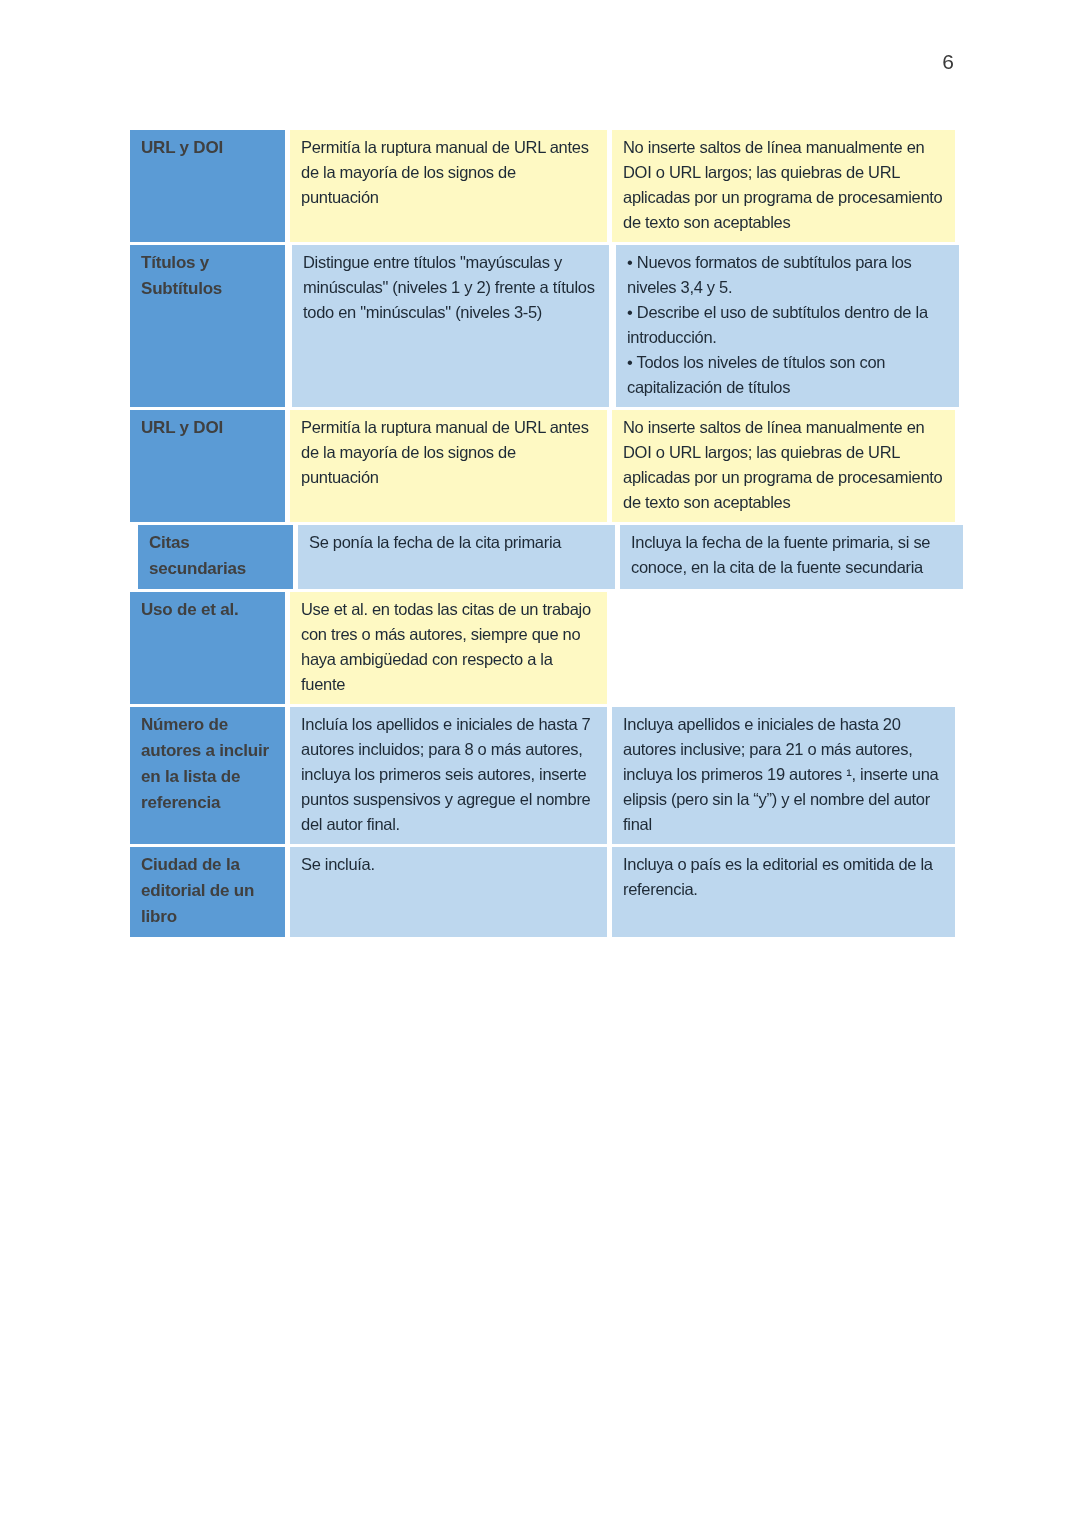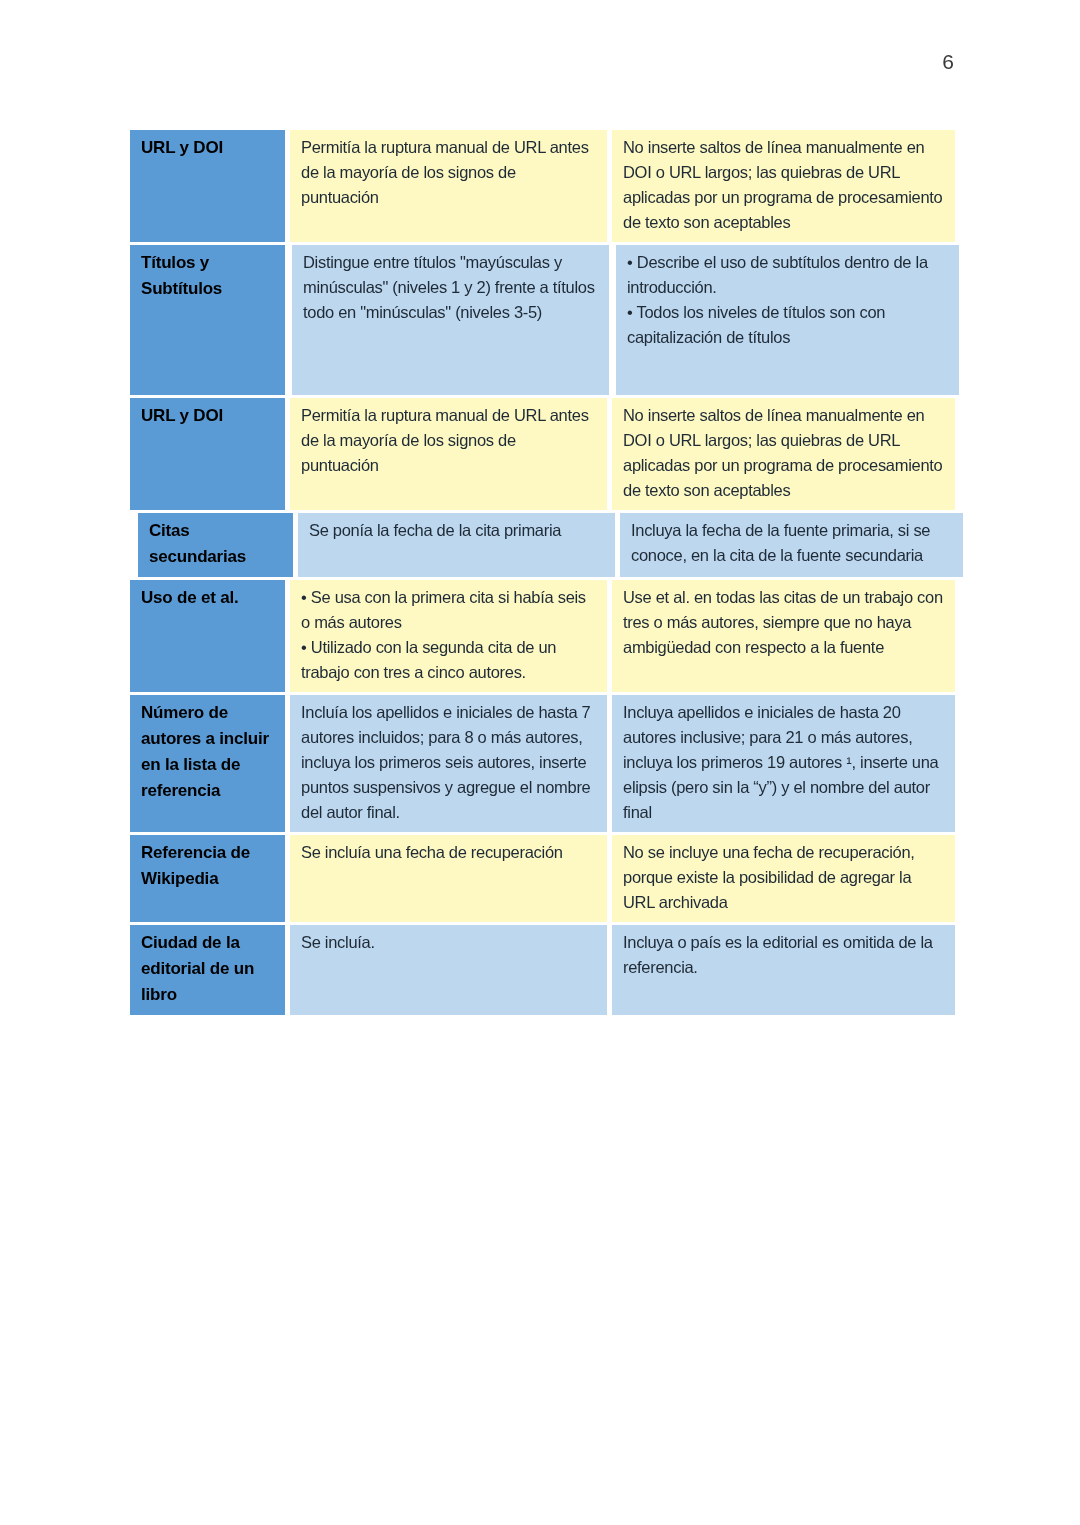--- a/index.html
+++ b/index.html
@@ -36,21 +36,21 @@
     column-gap: 5px;
   }
   .cell {
     padding: 5px 11px 7px 11px;
     font-size: 16.5px;
     line-height: 25px;
     letter-spacing: -0.3px;
   }
   .head-cell {
     background: #5b9bd5;
-    color: #000000;
+    color: #404040;
     font-weight: bold;
     font-size: 17px;
     line-height: 26px;
     letter-spacing: -0.2px;
   }
   .light .body-cell { background: #fef9c3; }
   .dark  .body-cell { background: #bdd7ee; }
   .bullet::before { content: "\2022  "; }
   .r1 { min-height: 99px; }
   .r2 { min-height: 150px; gap: 7px; }
@@ -71,57 +71,49 @@
   <div class="row light r1">
     <div class="cell head-cell">URL y DOI</div>
     <div class="cell body-cell">Permitía la ruptura manual de URL antes de la mayoría de los signos de puntuación</div>
     <div class="cell body-cell">No inserte saltos de línea manualmente en DOI o URL largos; las quiebras de URL aplicadas por un programa de procesamiento de texto son aceptables</div>
   </div>
 
   <div class="row dark r2">
     <div class="cell head-cell">Títulos y Subtítulos</div>
     <div class="cell body-cell">Distingue entre títulos "mayúsculas y minúsculas" (niveles 1 y 2) frente a títulos todo en "minúsculas" (niveles 3-5)</div>
     <div class="cell body-cell">
+      <div class="bullet">Nuevos formatos de subtítulos para los niveles 3,4 y 5.</div>
       <div class="bullet">Describe el uso de subtítulos dentro de la introducción.</div>
       <div class="bullet">Todos los niveles de títulos son con capitalización de títulos</div>
     </div>
   </div>
 
   <div class="row light r3">
     <div class="cell head-cell">URL y DOI</div>
     <div class="cell body-cell">Permitía la ruptura manual de URL antes de la mayoría de los signos de puntuación</div>
     <div class="cell body-cell">No inserte saltos de línea manualmente en DOI o URL largos; las quiebras de URL aplicadas por un programa de procesamiento de texto son aceptables</div>
   </div>
 
   <div class="row dark r4">
     <div class="cell head-cell">Citas secundarias</div>
     <div class="cell body-cell">Se ponía la fecha de la cita primaria</div>
     <div class="cell body-cell">Incluya la fecha de la fuente primaria, si se conoce, en la cita de la fuente secundaria</div>
   </div>
 
   <div class="row light r5">
     <div class="cell head-cell">Uso de et al.</div>
-    <div class="cell body-cell">
-      <div class="bullet">Se usa con la primera cita si había seis o más autores</div>
-      <div class="bullet">Utilizado con la segunda cita de un trabajo con tres a cinco autores.</div>
-    </div>
     <div class="cell body-cell">Use et al. en todas las citas de un trabajo con tres o más autores, siempre que no haya ambigüedad con respecto a la fuente</div>
   </div>
 
   <div class="row dark r6">
     <div class="cell head-cell">Número de autores a incluir en la lista de referencia</div>
     <div class="cell body-cell">Incluía los apellidos e iniciales de hasta 7 autores incluidos; para 8 o más autores, incluya los primeros seis autores, inserte puntos suspensivos y agregue el nombre del autor final.</div>
     <div class="cell body-cell">Incluya apellidos e iniciales de hasta 20 autores inclusive; para 21 o más autores, incluya los primeros 19 autores ¹, inserte una elipsis (pero sin la “y”) y el nombre del autor final</div>
   </div>
 
-  <div class="row light r7">
-    <div class="cell head-cell">Referencia de Wikipedia</div>
-    <div class="cell body-cell">Se incluía una fecha de recuperación</div>
-    <div class="cell body-cell">No se incluye una fecha de recuperación, porque existe la posibilidad de agregar la URL archivada</div>
-  </div>
 
   <div class="row dark r8">
     <div class="cell head-cell">Ciudad de la editorial de un libro</div>
     <div class="cell body-cell">Se incluía.</div>
     <div class="cell body-cell">Incluya o país es la editorial es omitida de la referencia.</div>
   </div>
 
 </div>
 
 </body></html>

